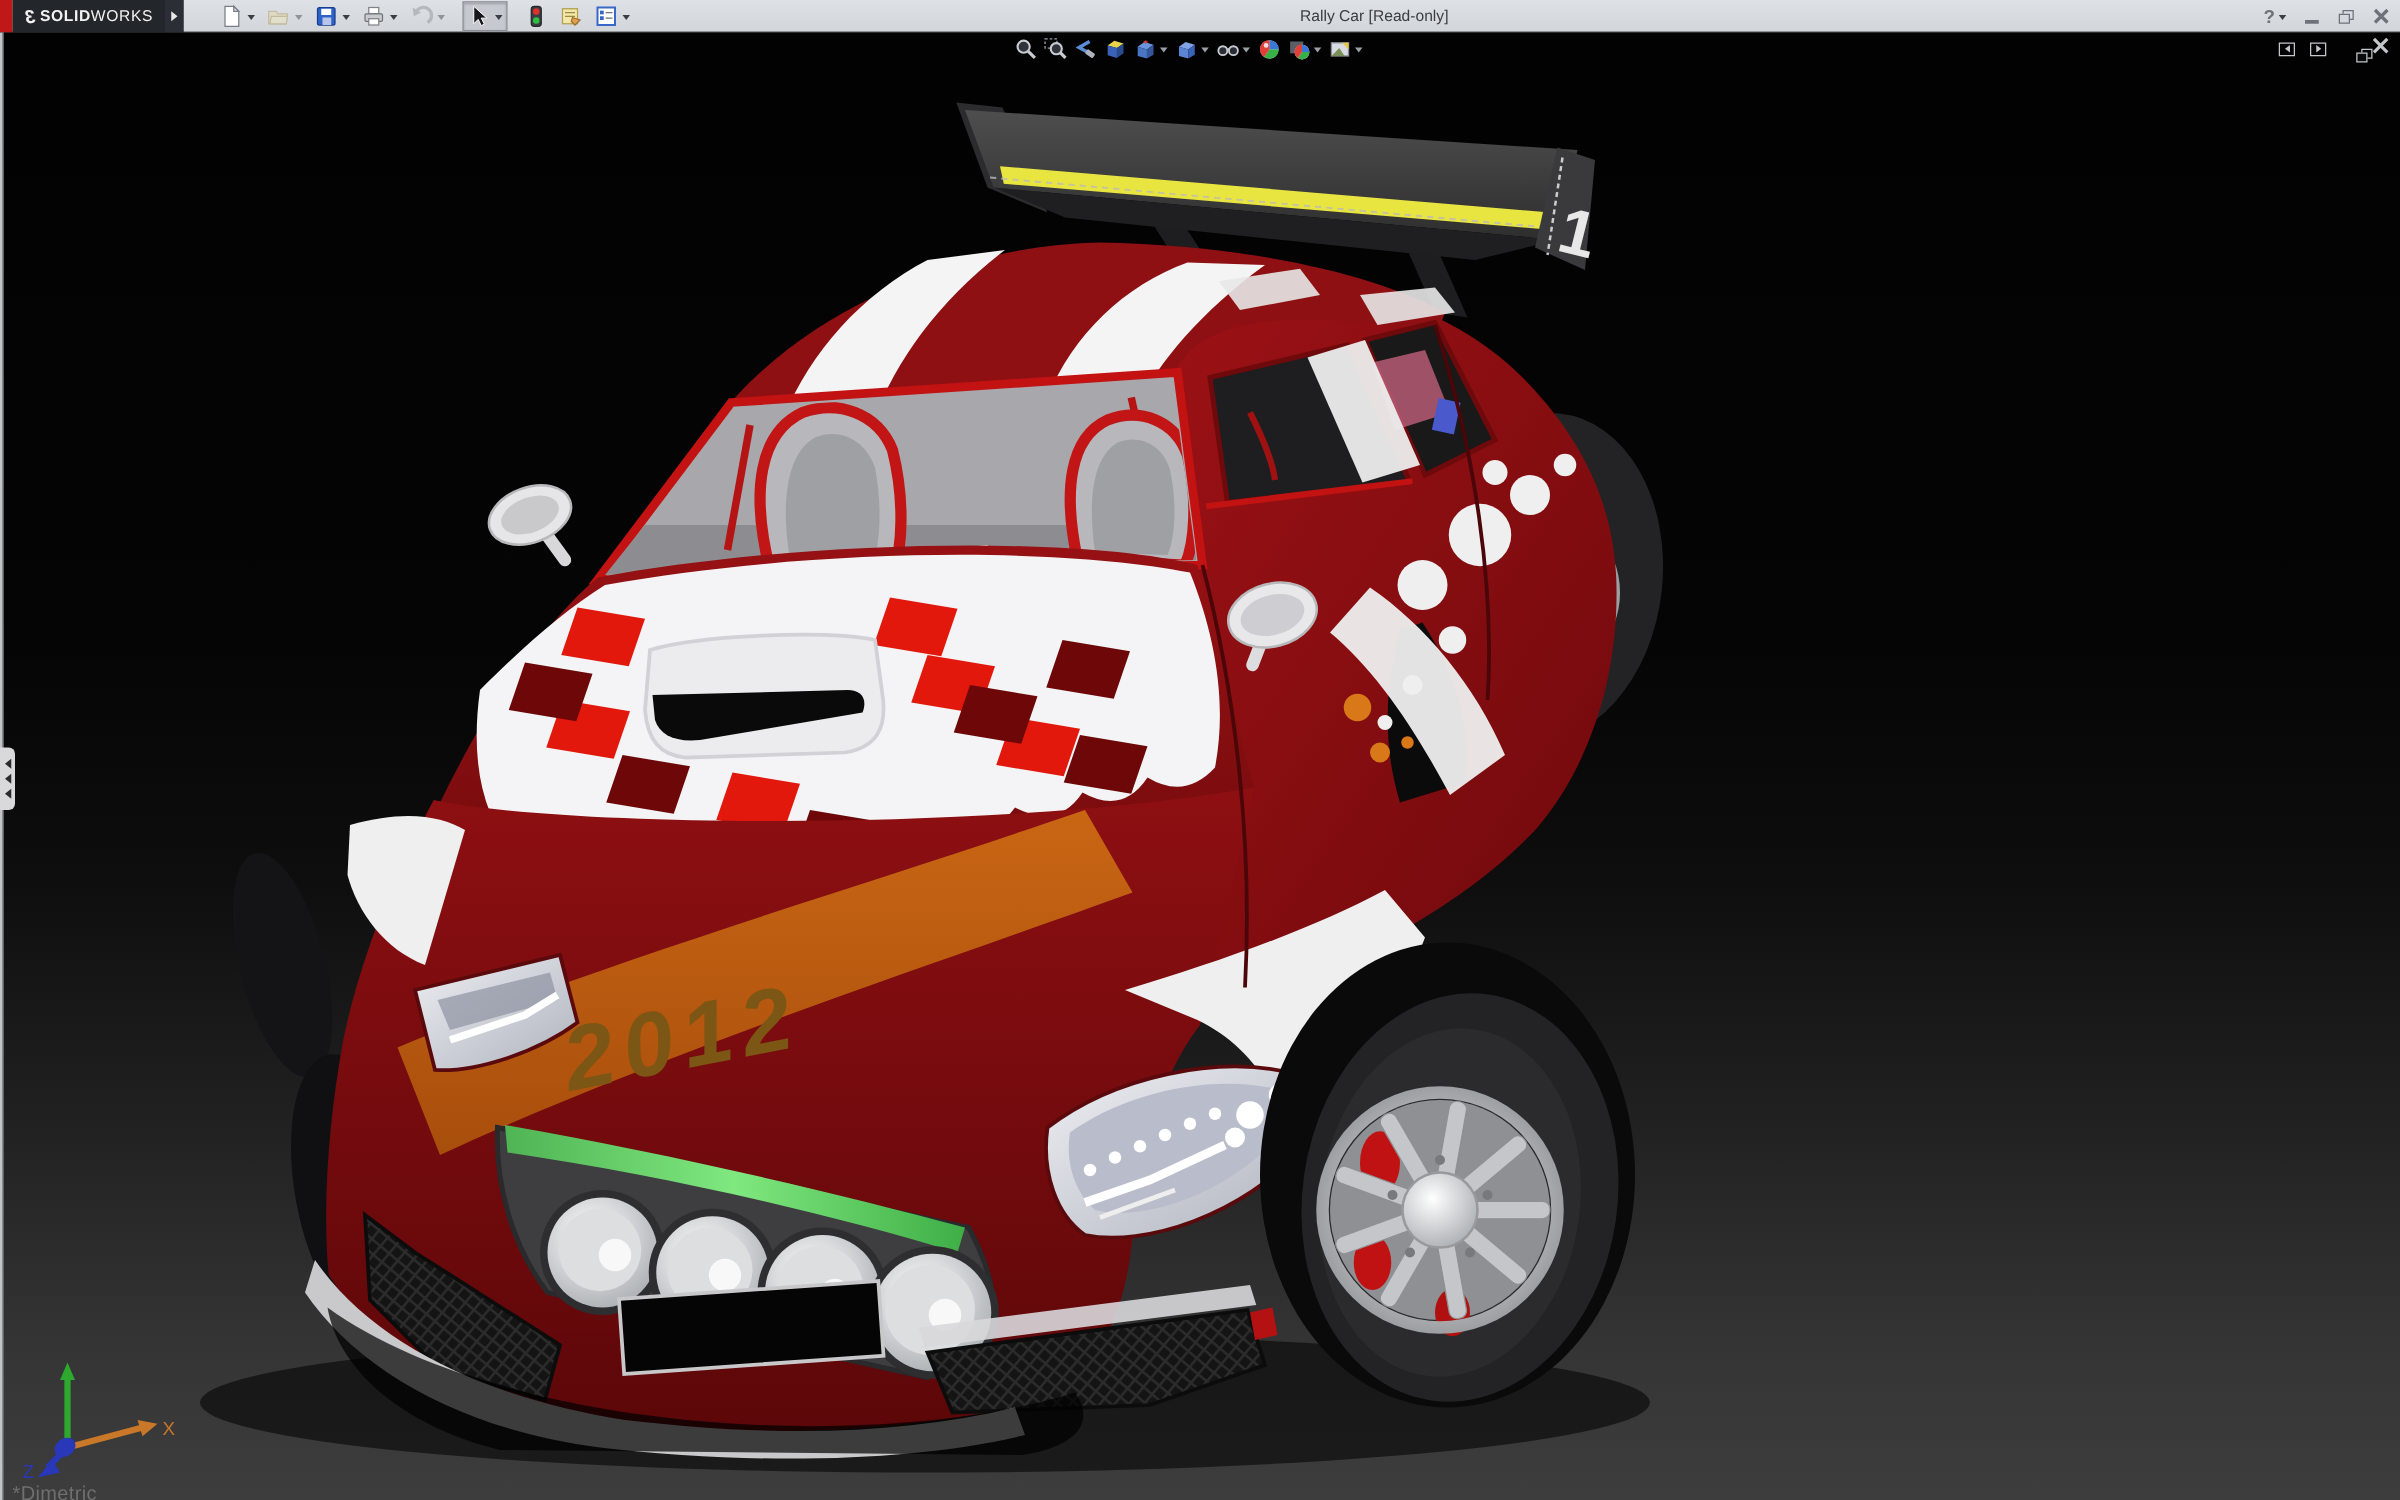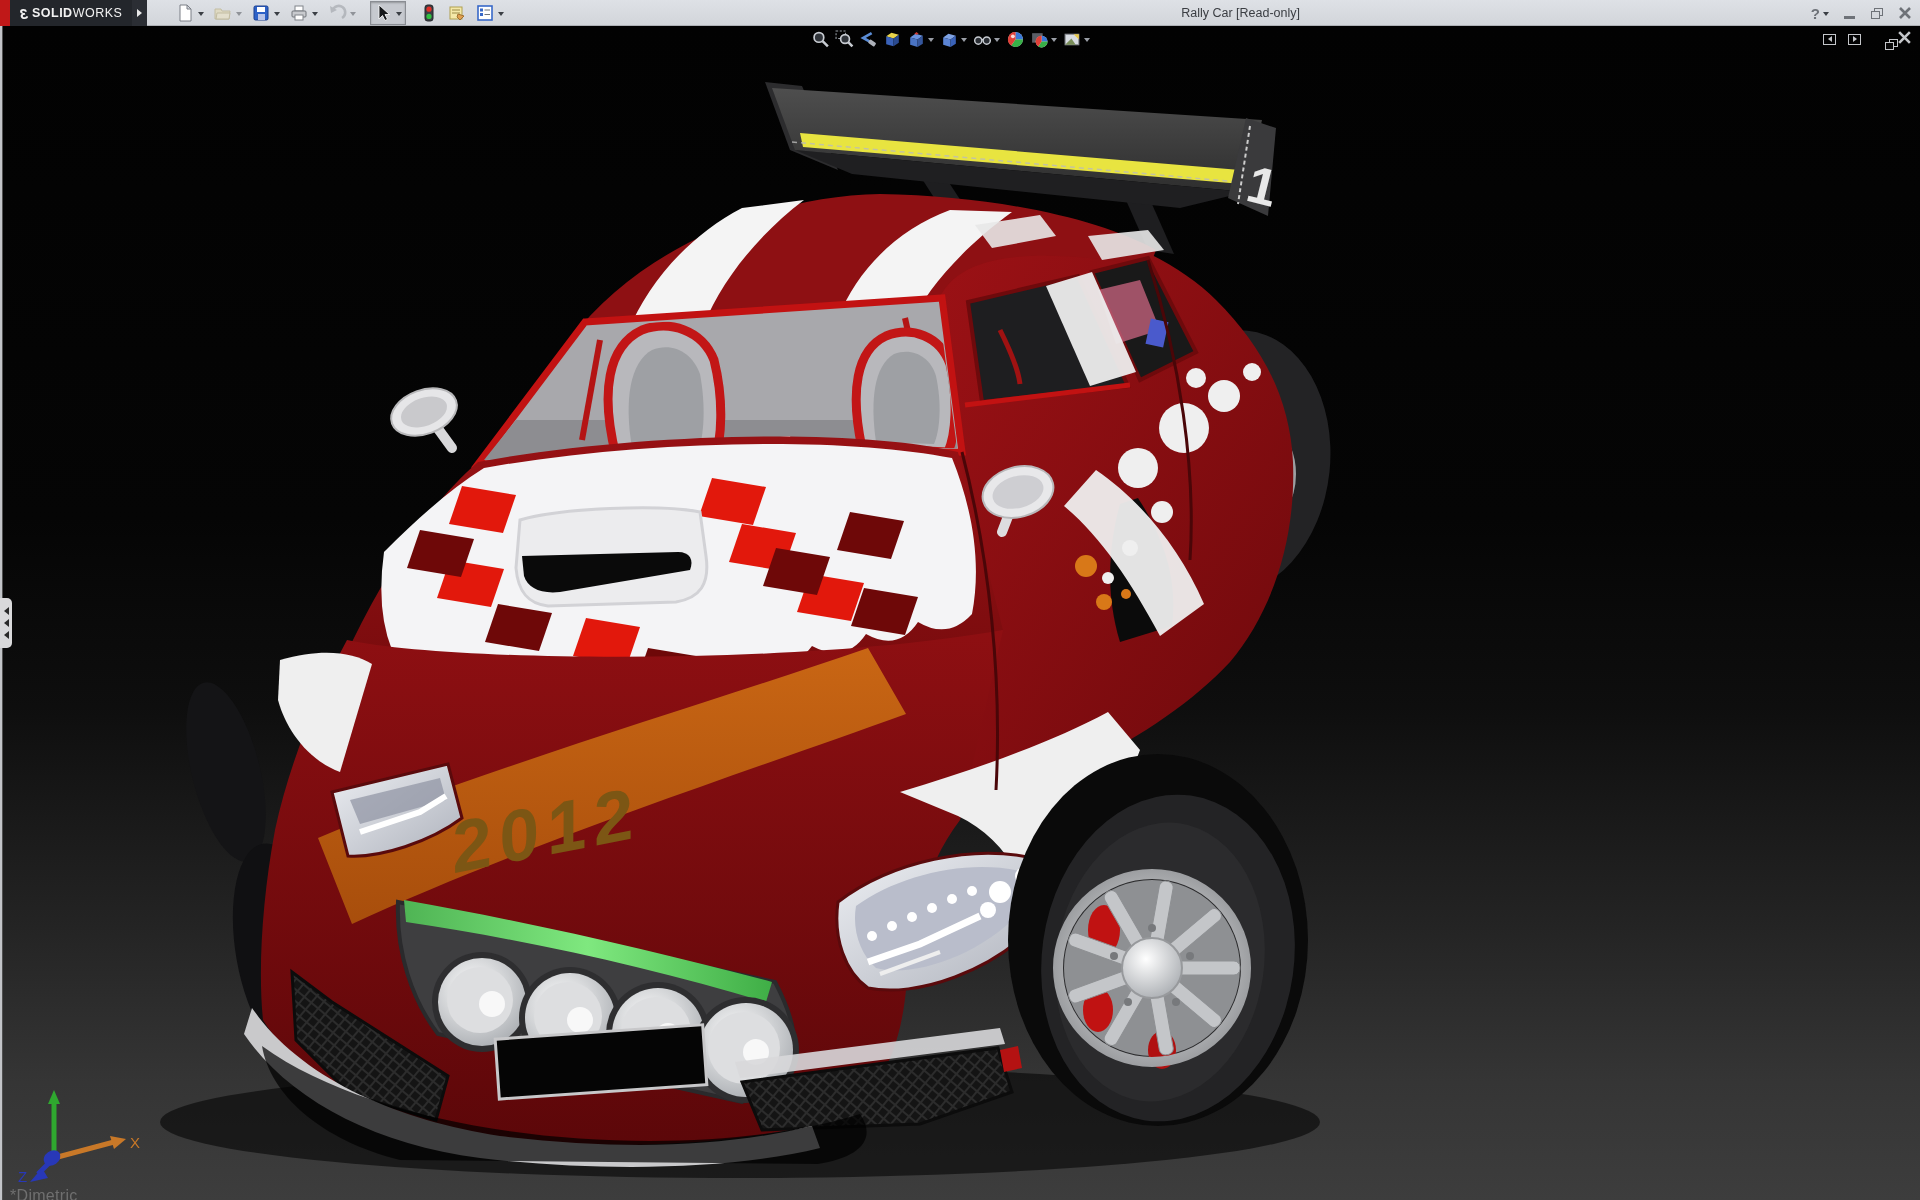--- a/index.html
+++ b/index.html
@@ -19,21 +19,21 @@
   .flyout-tab { position:absolute; left:132px; top:0; width:15px; height:26px; background:#2B2E34;
                 display:flex; align-items:center; justify-content:center; }
   .flyout-tab .tri-r { width:0; height:0; border:4px solid transparent; border-left:5px solid #E8E8E8; margin-left:4px; }
   .tb-icons { position:absolute; left:172px; top:0; height:26px; display:flex; align-items:center; gap:2px; }
   .tb-btn { display:flex; align-items:center; height:24px; padding:1px 2px; border:1px solid transparent; }
   .tb-btn.active { background:#C6C9CF; border:1px solid #8A8D93; box-shadow:inset 0 1px 2px rgba(0,0,0,.25); }
   .tb-btn.disabled { opacity:.45; }
   .dd { width:0; height:0; border:3.5px solid transparent; border-top:4px solid #3A3E44; margin:4px 1px 0 3px; }
   .tb-sep { width:6px; }
   .win-title { position:absolute; left:1040px; top:0; width:260px; height:18px; line-height:26px;
-               text-align:right; font-size:12.5px; color:#3A3D42; }
+               text-align:left; font-size:12.5px; color:#3A3D42; }
   .win-ctrls { position:absolute; right:6px; top:0; height:26px; display:flex; align-items:center; gap:10px; color:#6E7278; }
   .help-q { font-size:15px; font-weight:bold; color:#6E7278; }
   .wc { display:flex; align-items:center; justify-content:center; width:18px; height:18px; }
   .bar-min { width:11px; height:3px; background:#6E7278; margin-top:8px; }
   .restore-sq { position:relative; width:12px; height:10px; }
   .restore-sq i, .restore-sq b { position:absolute; border:1.6px solid #6E7278; width:9px; height:8px; display:block; }
   .restore-sq i { left:3px; top:0; } .restore-sq b { left:0; top:3px; background:#D5D8DD; }
 
   
   .viewport { position:absolute; left:0; top:26px; width:1920px; height:1174px;

